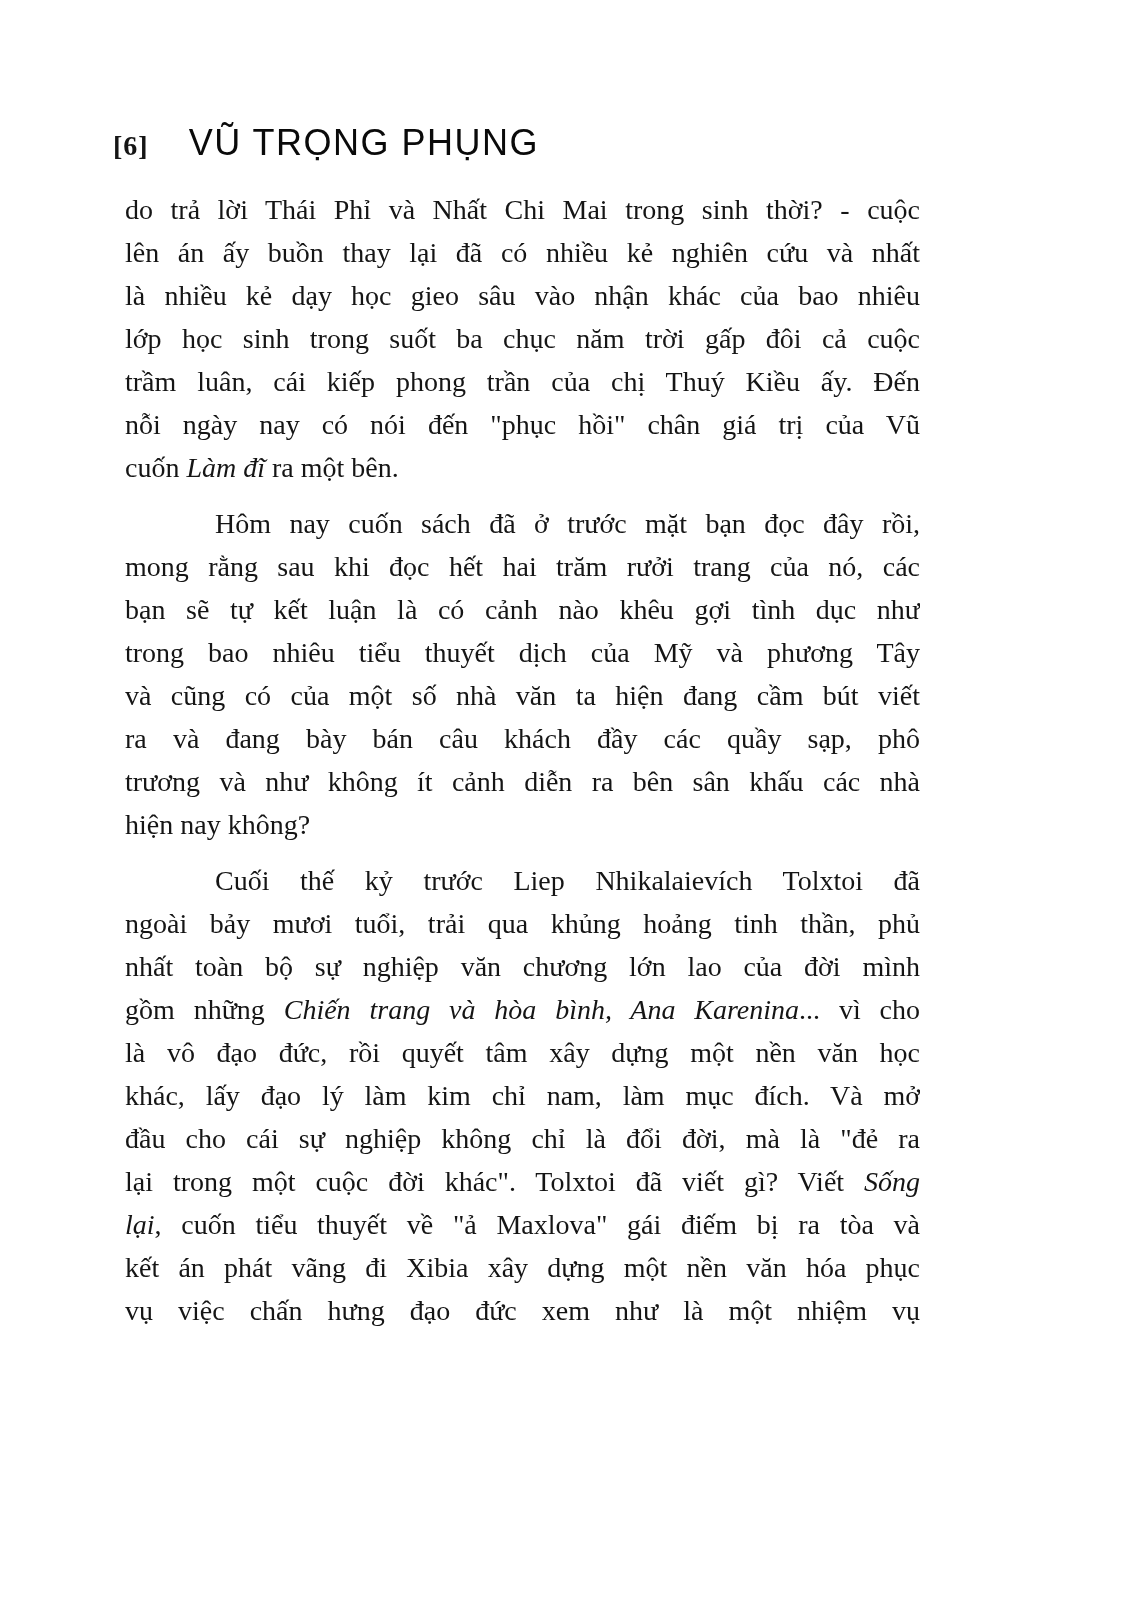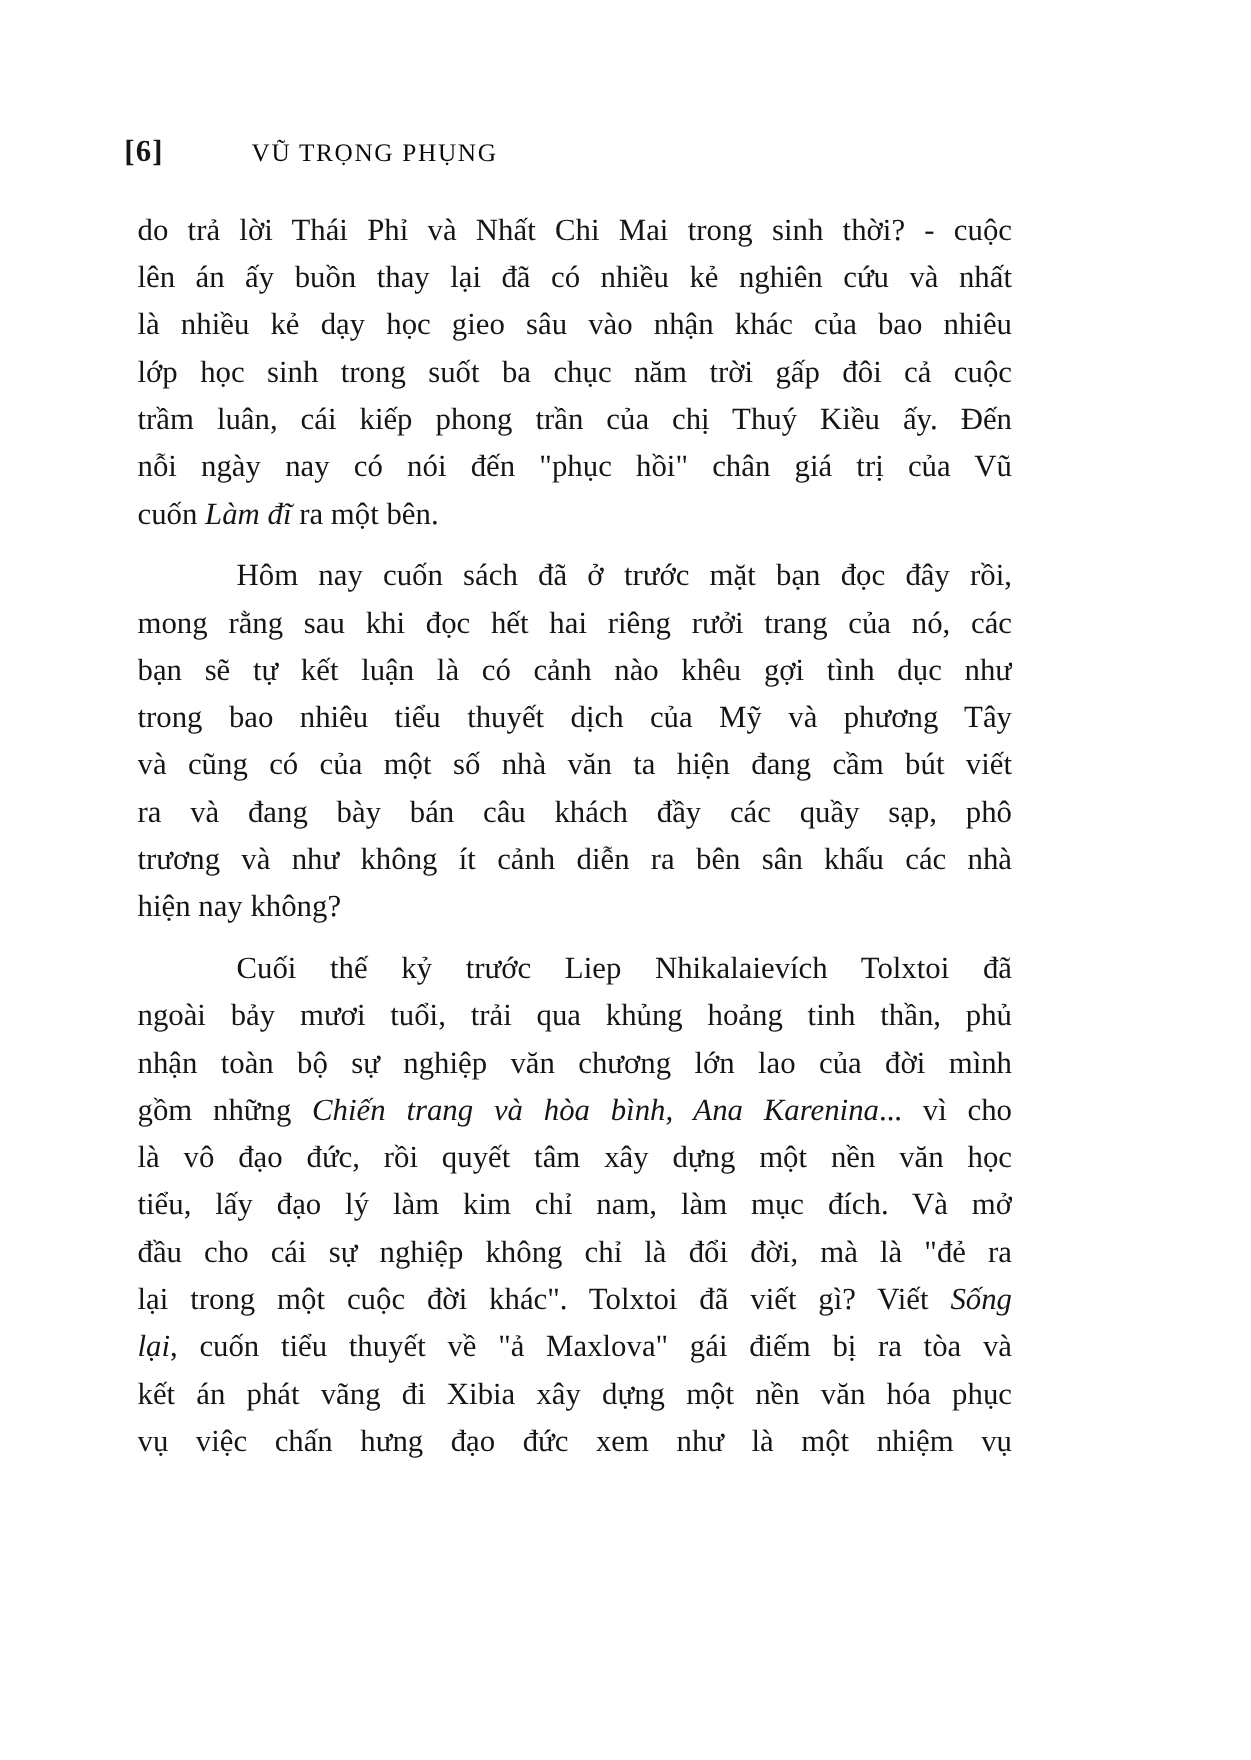--- a/index.html
+++ b/index.html
@@ -21,24 +21,24 @@
     display: flex;
     align-items: baseline;
   }
   .page-num {
     font-family: "Liberation Serif", "DejaVu Serif", serif;
     font-weight: bold;
     font-size: 28px;
     letter-spacing: 1px;
   }
   .header-title {
-    font-family: Liberation Serif, serif;
-    font-size: 23px;
+    font-family: Liberation Sans, sans-serif;
+    font-size: 36px;
     letter-spacing: 1.5px;
-    margin-left: 80px;
+    margin-left: 40px;
     color: #0a0a0a;
   }
   .page-body {
     position: absolute;
     left: 125px; top: 188px;
     width: 795px;
   }
   .para { margin: 0 0 13px 0; }
   .line {
     height: 43px;
@@ -69,35 +69,35 @@
         <div class="line"><span>do trả lời Thái Phỉ và Nhất Chi Mai trong sinh thời? - cuộc</span></div>
         <div class="line"><span>lên án ấy buồn thay lại đã có nhiều kẻ nghiên cứu và nhất</span></div>
         <div class="line"><span>là nhiều kẻ dạy học gieo sâu vào nhận khác của bao nhiêu</span></div>
         <div class="line"><span>lớp học sinh trong suốt ba chục năm trời gấp đôi cả cuộc</span></div>
         <div class="line"><span>trầm luân, cái kiếp phong trần của chị Thuý Kiều ấy. Đến</span></div>
         <div class="line"><span>nỗi ngày nay có nói đến "phục hồi" chân giá trị của Vũ</span></div>
         <div class="line no-just"><span>cuốn </span><span class="it">Làm đĩ</span><span> ra một bên.</span></div>
       </div>
       <div class="para">
         <div class="line indent"><span>Hôm nay cuốn sách đã ở trước mặt bạn đọc đây rồi,</span></div>
-        <div class="line"><span>mong rằng sau khi đọc hết hai riêng rưởi trang của nó, các</span></div>
+        <div class="line"><span>mong rằng sau khi đọc hết hai trăm rưởi trang của nó, các</span></div>
         <div class="line"><span>bạn sẽ tự kết luận là có cảnh nào khêu gợi tình dục như</span></div>
         <div class="line"><span>trong bao nhiêu tiểu thuyết dịch của Mỹ và phương Tây</span></div>
         <div class="line"><span>và cũng có của một số nhà văn ta hiện đang cầm bút viết</span></div>
         <div class="line"><span>ra và đang bày bán câu khách đầy các quầy sạp, phô</span></div>
         <div class="line"><span>trương và như không ít cảnh diễn ra bên sân khấu các nhà</span></div>
         <div class="line no-just"><span>hiện nay không?</span></div>
       </div>
       <div class="para">
         <div class="line indent"><span>Cuối thế kỷ trước Liep Nhikalaievích Tolxtoi đã</span></div>
         <div class="line"><span>ngoài bảy mươi tuổi, trải qua khủng hoảng tinh thần, phủ</span></div>
-        <div class="line"><span>nhận toàn bộ sự nghiệp văn chương lớn lao của đời mình</span></div>
+        <div class="line"><span>nhất toàn bộ sự nghiệp văn chương lớn lao của đời mình</span></div>
         <div class="line"><span>gồm những </span><span class="it">Chiến trang và hòa bình, Ana Karenina</span><span>... vì cho</span></div>
         <div class="line"><span>là vô đạo đức, rồi quyết tâm xây dựng một nền văn học</span></div>
-        <div class="line"><span>tiểu, lấy đạo lý làm kim chỉ nam, làm mục đích. Và mở</span></div>
+        <div class="line"><span>khác, lấy đạo lý làm kim chỉ nam, làm mục đích. Và mở</span></div>
         <div class="line"><span>đầu cho cái sự nghiệp không chỉ là đổi đời, mà là "đẻ ra</span></div>
         <div class="line"><span>lại trong một cuộc đời khác". Tolxtoi đã viết gì? Viết </span><span class="it">Sống</span></div>
         <div class="line"><span class="it">lại</span><span>, cuốn tiểu thuyết về "ả Maxlova" gái điếm bị ra tòa và</span></div>
         <div class="line"><span>kết án phát vãng đi Xibia xây dựng một nền văn hóa phục</span></div>
         <div class="line"><span>vụ việc chấn hưng đạo đức xem như là một nhiệm vụ</span></div>
       </div>
     </main>
 </div>
 
 </body></html>

